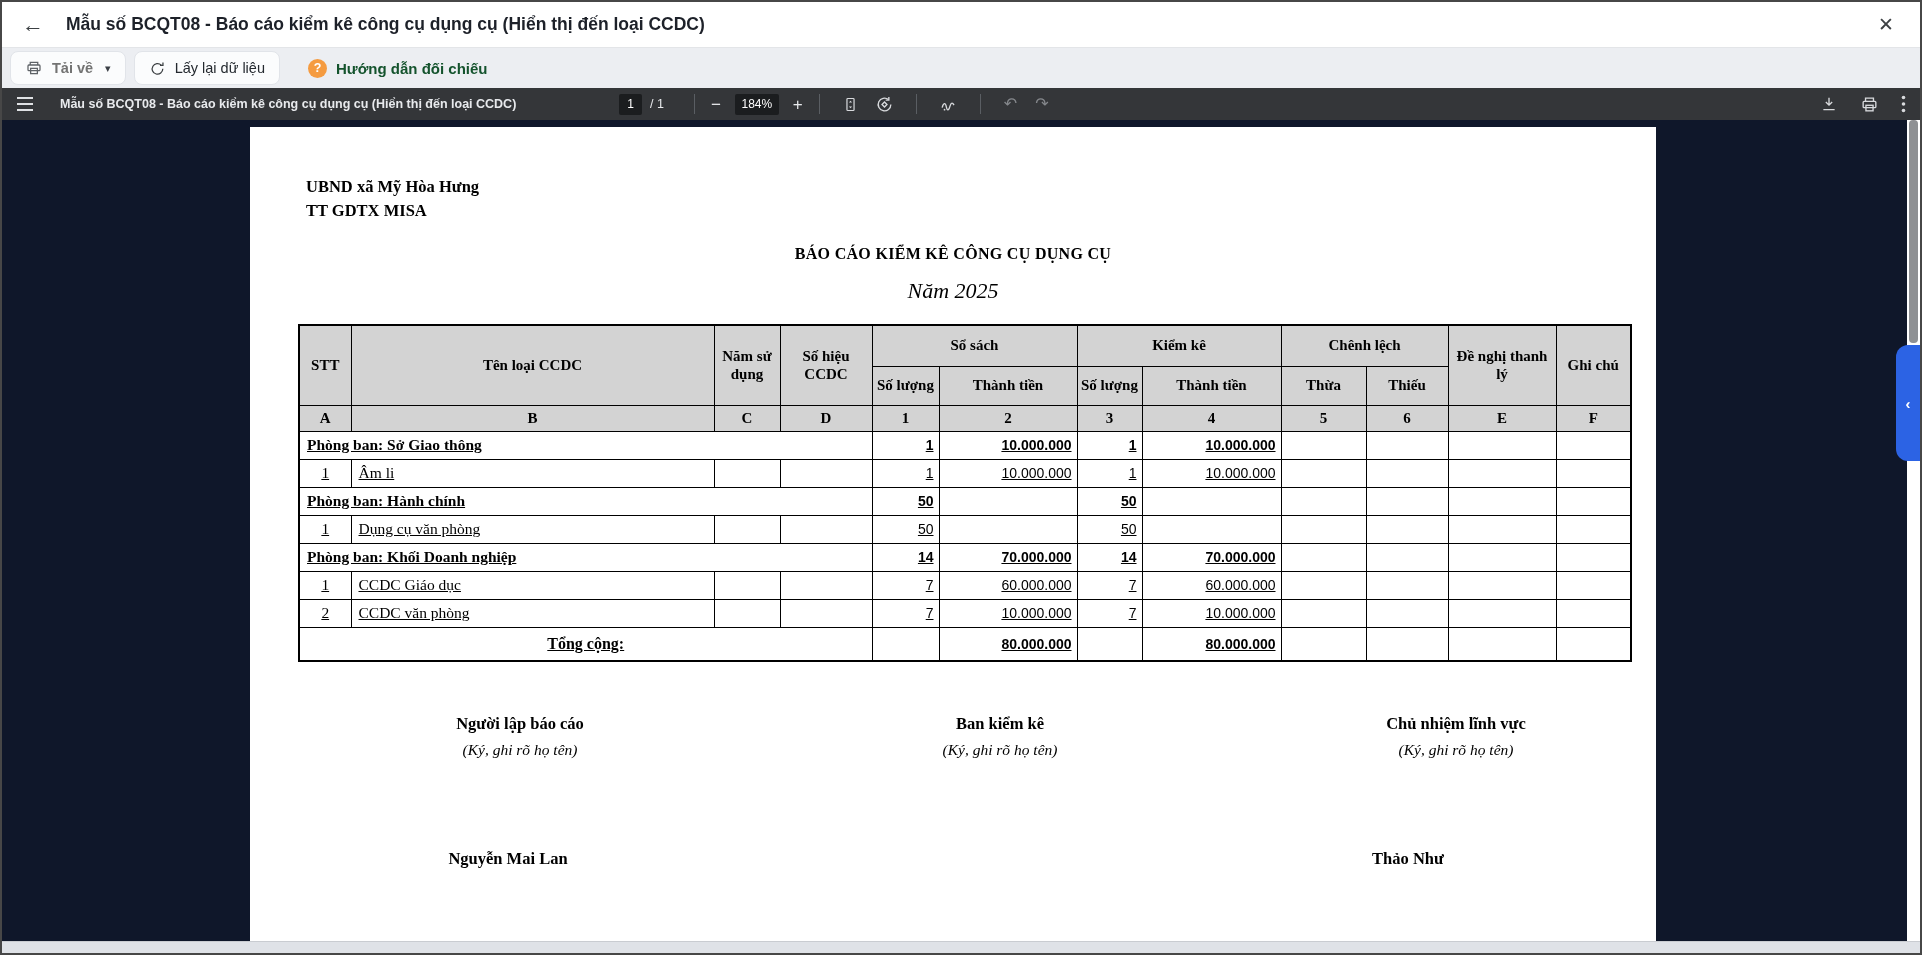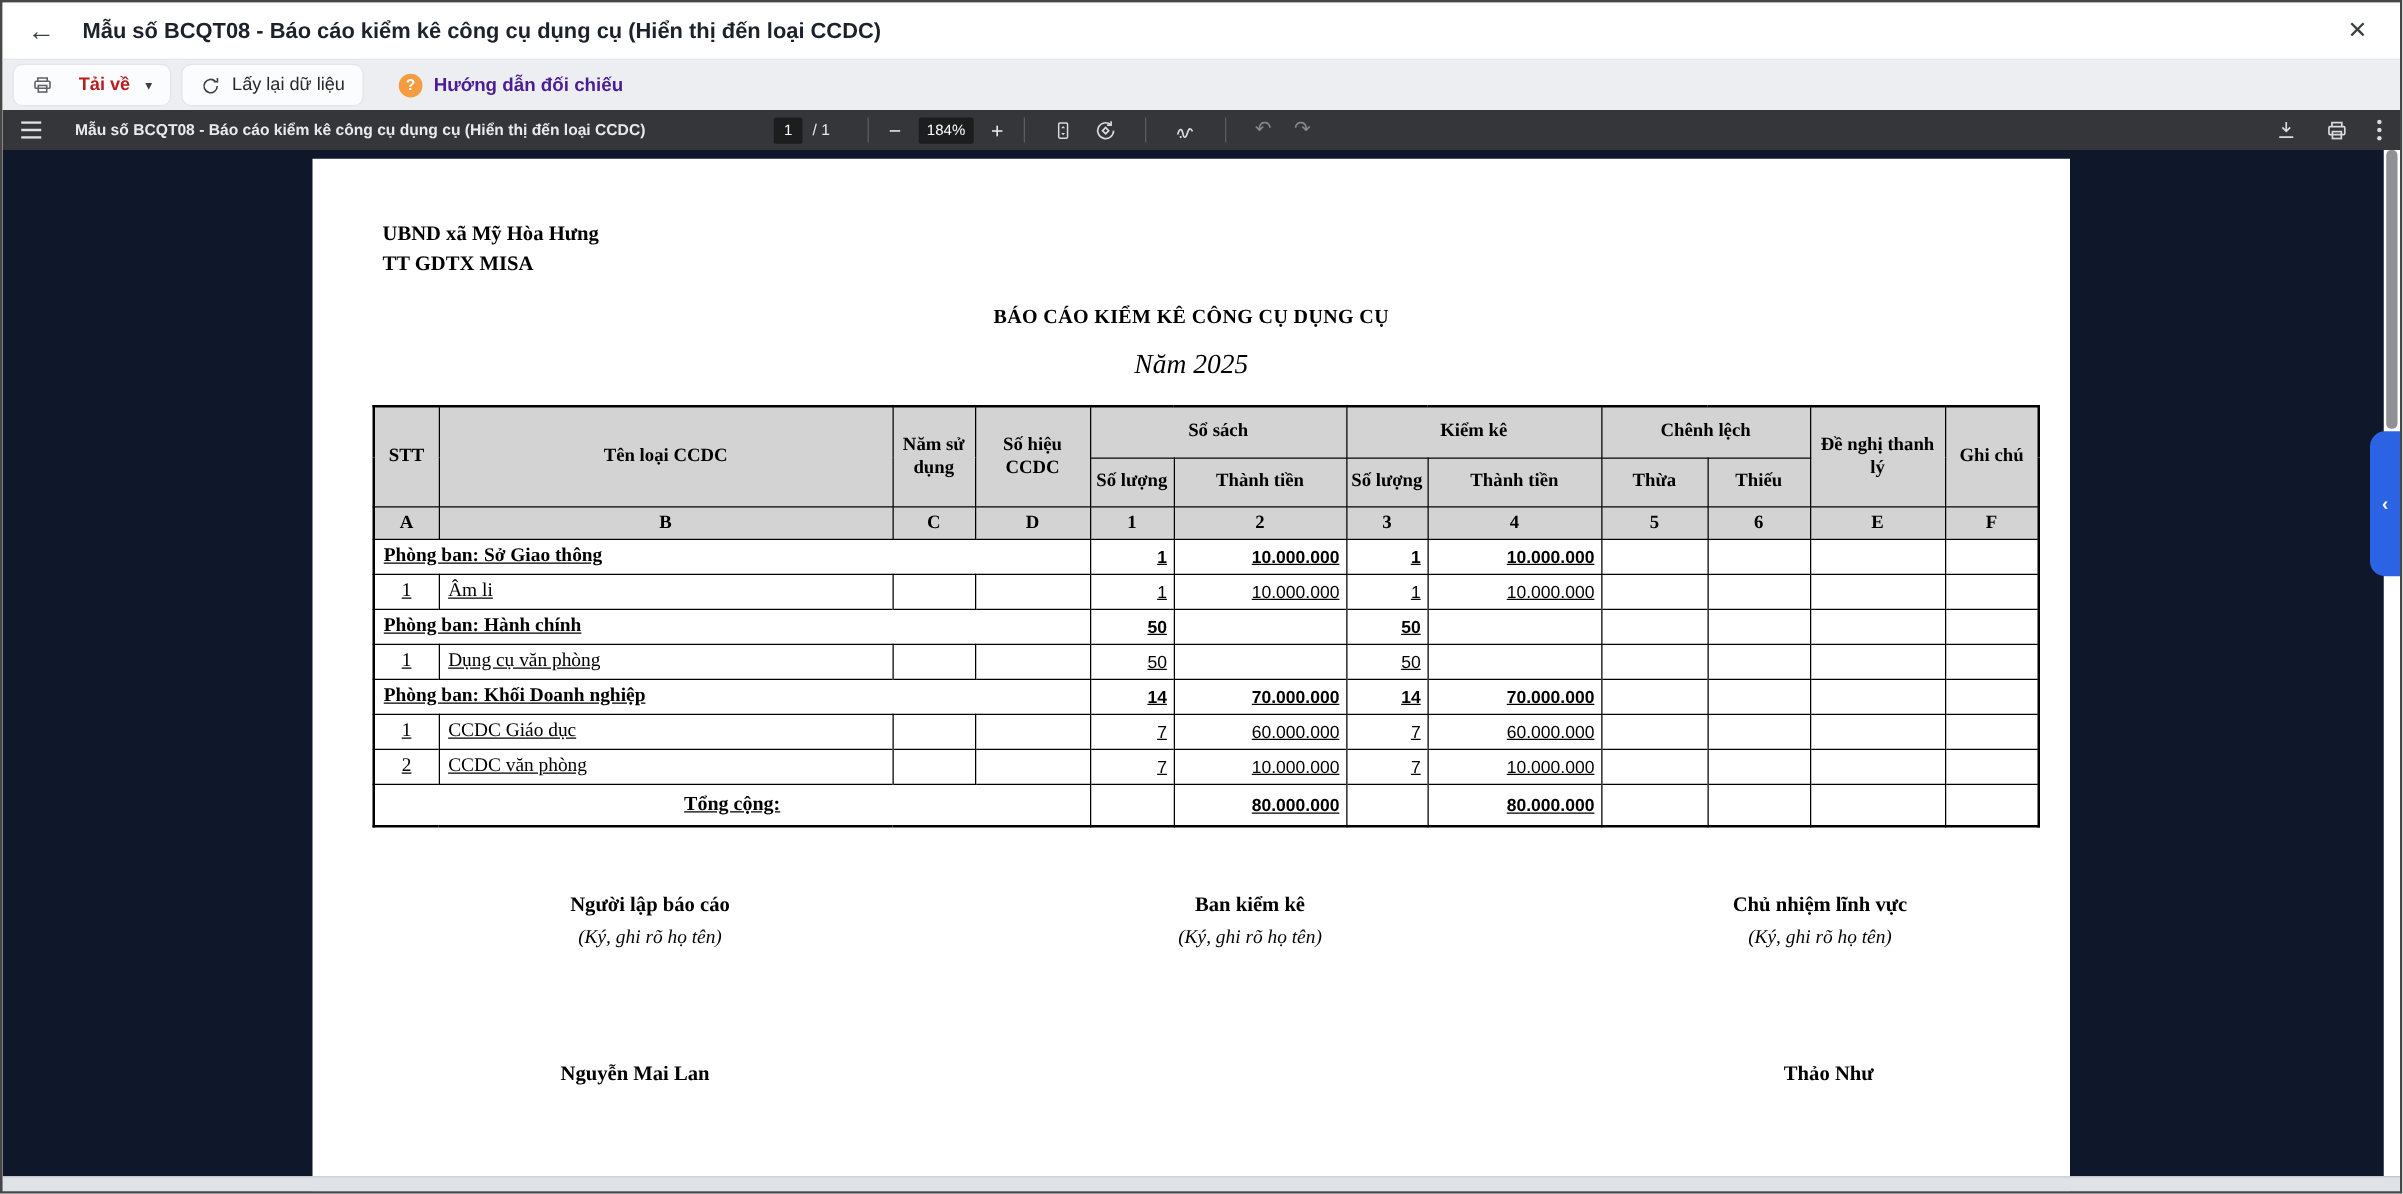--- a/index.html
+++ b/index.html
@@ -9,26 +9,26 @@
   
   .titlebar { height:46px; background:#fff; display:flex; align-items:center; padding:0 20px; border-bottom:1px solid #e3e5e8; }
   .back-arrow { font-size:22px; color:#3c4043; margin-right:22px; cursor:pointer; line-height:1; }
   .win-title { font-size:17.5px; font-weight:600; color:#1d2129; }
   .close-x { margin-left:auto; font-size:19px; color:#3c4043; cursor:pointer; padding:4px 6px; }
 
   
   .actionbar { height:40px; background:#eceef2; display:flex; align-items:center; padding:0 8px; }
   .act-btn { height:34px; background:#fbfcfd; border:1px solid #e1e4e9; border-radius:8px; display:flex; align-items:center; padding:0 14px; margin-right:8px; cursor:pointer; }
   .act-btn svg { display:block; }
-  .btn-label-blue { color:#b91c1c; font-size:14.5px; font-weight:600; margin-left:20px; }
+  .btn-label-blue { color:#737373; font-size:14.5px; font-weight:600; margin-left:9px; }
   .btn-caret { color:#3b3f46; font-size:11px; margin-left:12px; }
   .btn-label-dark { color:#24292f; font-size:14.5px; font-weight:500; margin-left:9px; }
   .guide-link { display:flex; align-items:center; margin-left:20px; cursor:pointer; }
   .q-circle { width:19px; height:19px; border-radius:50%; background:#f59b40; color:#fff; font-size:12.5px; font-weight:700; display:flex; align-items:center; justify-content:center; }
-  .guide-label { color:#4c1d95; font-size:15px; font-weight:600; margin-left:9px; }
+  .guide-label { color:#14532d; font-size:15px; font-weight:600; margin-left:9px; }
 
   
   .pdf-toolbar { position:relative; height:32px; background:#343639; display:flex; align-items:center; padding:0 14px; color:#e8eaed; }
   .pdf-toolbar svg { display:block; }
   .hamburger { margin-right:26px; cursor:pointer; }
   .pdf-title { font-size:12.5px; font-weight:600; color:#e8eaed; }
   .pdf-controls { position:absolute; left:617px; top:0; height:32px; display:flex; align-items:center; }
   .page-box { width:23px; height:21px; background:#1b1d1f; color:#fff; font-size:12px; display:flex; align-items:center; justify-content:center; border-radius:2px; }
   .page-total { font-size:12.5px; margin:0 16px 0 8px; color:#e8eaed; }
   .tb-sep { width:1px; height:20px; background:#5a5e63; margin:0 14px; }
@@ -353,21 +353,21 @@
       </div>
       <div class="sig" style="left:750px">
         <div class="sig-title">Ban kiểm kê</div>
         <div class="sig-note">(Ký, ghi rõ họ tên)</div>
       </div>
       <div class="sig" style="left:1206px">
         <div class="sig-title">Chủ nhiệm lĩnh vực</div>
         <div class="sig-note">(Ký, ghi rõ họ tên)</div>
       </div>
       <div class="sig-name" style="left:258px">Nguyễn Mai Lan</div>
-      <div class="sig-name" style="left:1213px">Thảo Như</div>
+      <div class="sig-name" style="left:1158px">Thảo Như</div>
     </div>
 
     <div class="v-scrollbar">
       <div class="v-thumb"></div>
     </div>
     <div class="panel-toggle">
       <span>‹</span>
     </div>
     <div class="h-scrollbar"></div>
   </div>

